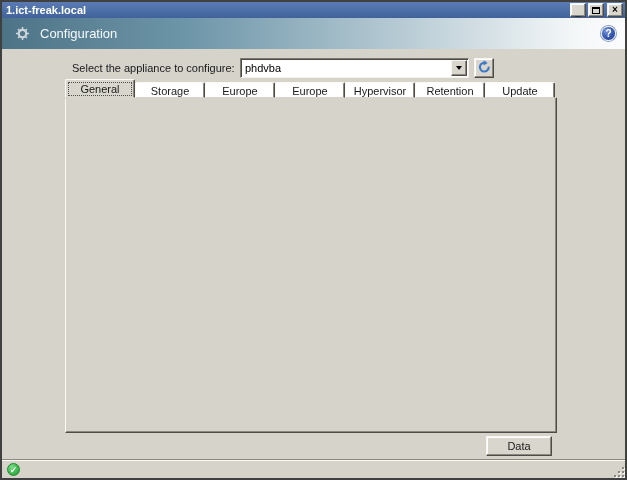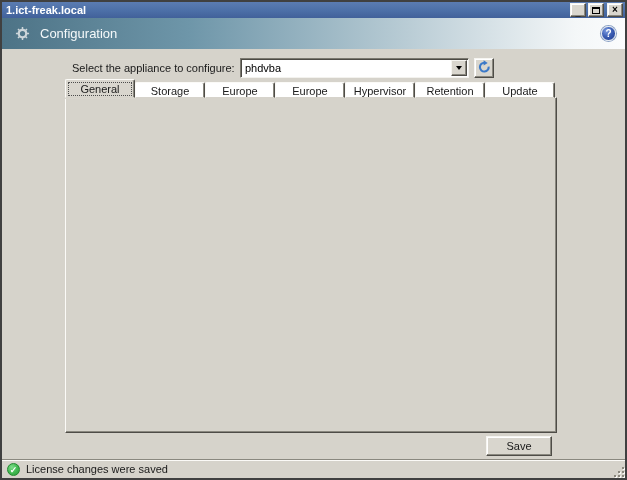--- a/index.html
+++ b/index.html
@@ -283,25 +283,24 @@
 
     <span class="lic-label" style="top:19px;">Product Expiration:</span>
     <span class="lic-value" style="top:19px;">woensdag 31 augustus 2011</span>
 
     <span class="lic-label" style="top:33px;">Support Expiration:</span>
     <span class="lic-value" style="top:33px;">woensdag 31 augustus 2011</span>
 
     <a class="update-link">Update</a>
   </div>
 
-  <div class="save-btn">Save</div>
+  <div class="save-btn">Data</div>
 
   <div class="statusbar">
     <span class="status-check">✓</span>
-    <span class="status-text">License changes were saved</span>
     <span class="resize-grip">
       <i style="right:0; bottom:0;"></i>
       <i style="right:4px; bottom:0;"></i>
       <i style="right:8px; bottom:0;"></i>
       <i style="right:0; bottom:4px;"></i>
       <i style="right:4px; bottom:4px;"></i>
       <i style="right:0; bottom:8px;"></i>
     </span>
   </div>
 

